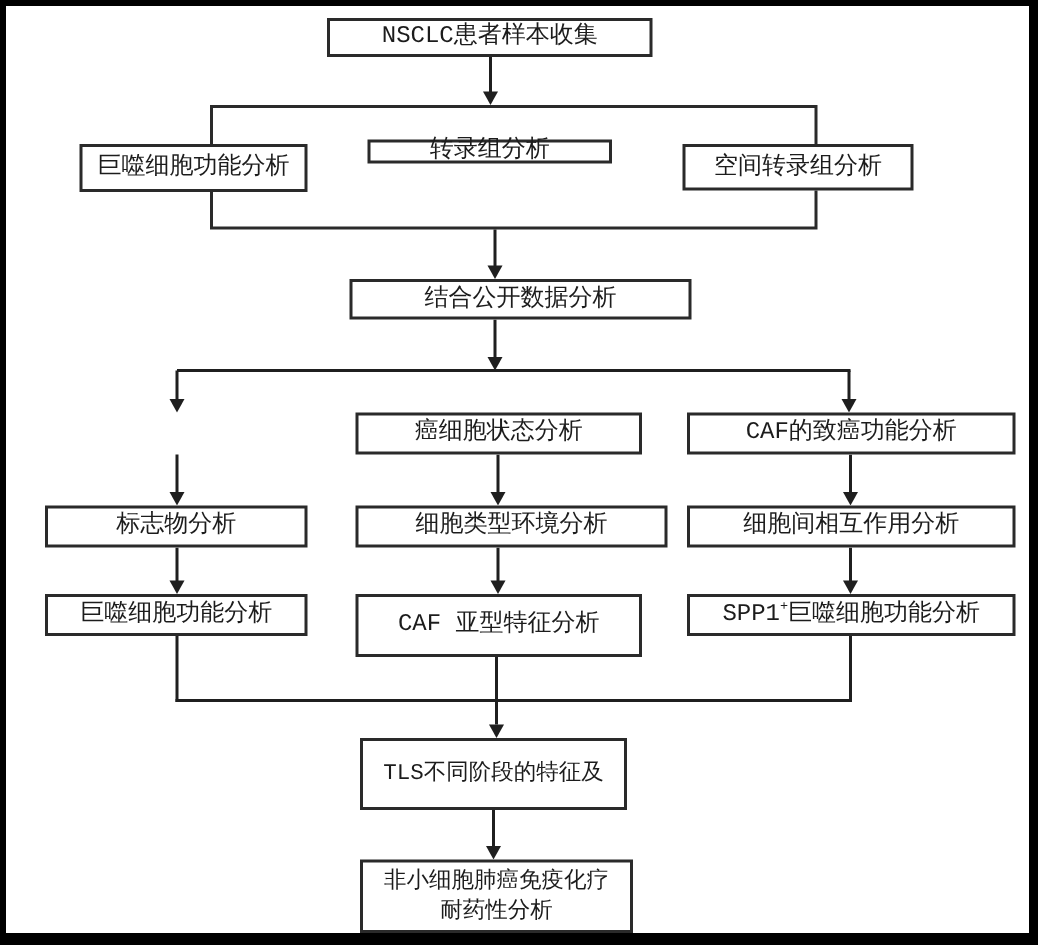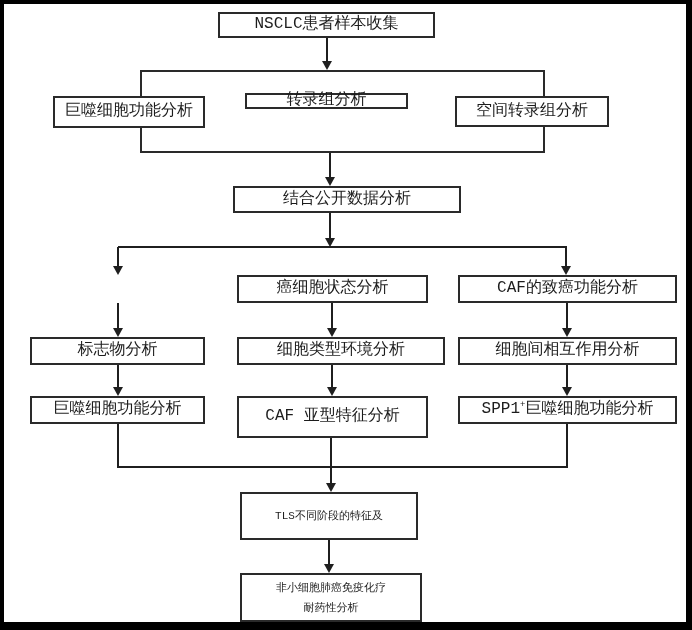--- a/index.html
+++ b/index.html
@@ -31,21 +31,21 @@
     z-index:10;
     white-space:nowrap;
   }
   .container-box {
     position:absolute;
     background:#ffffff;
     border:2px solid #2a2a2a;
     box-sizing:border-box;
     z-index:2;
   }
-  .two-line { font-size:11px; line-height:20px; }
+  .two-line { font-size:15px; line-height:20px; }
   .vline { position:absolute; width:2px; background:#1f1f1f; z-index:5; }
   .hline { position:absolute; height:2px; background:#1f1f1f; z-index:5; }
   .arrow-down {
     position:absolute; width:0; height:0;
     border-left:5px solid transparent;
     border-right:5px solid transparent;
     border-top:9px solid #1f1f1f;
     z-index:6;
   }
   sup { font-size:9px; vertical-align:super; line-height:0; }

